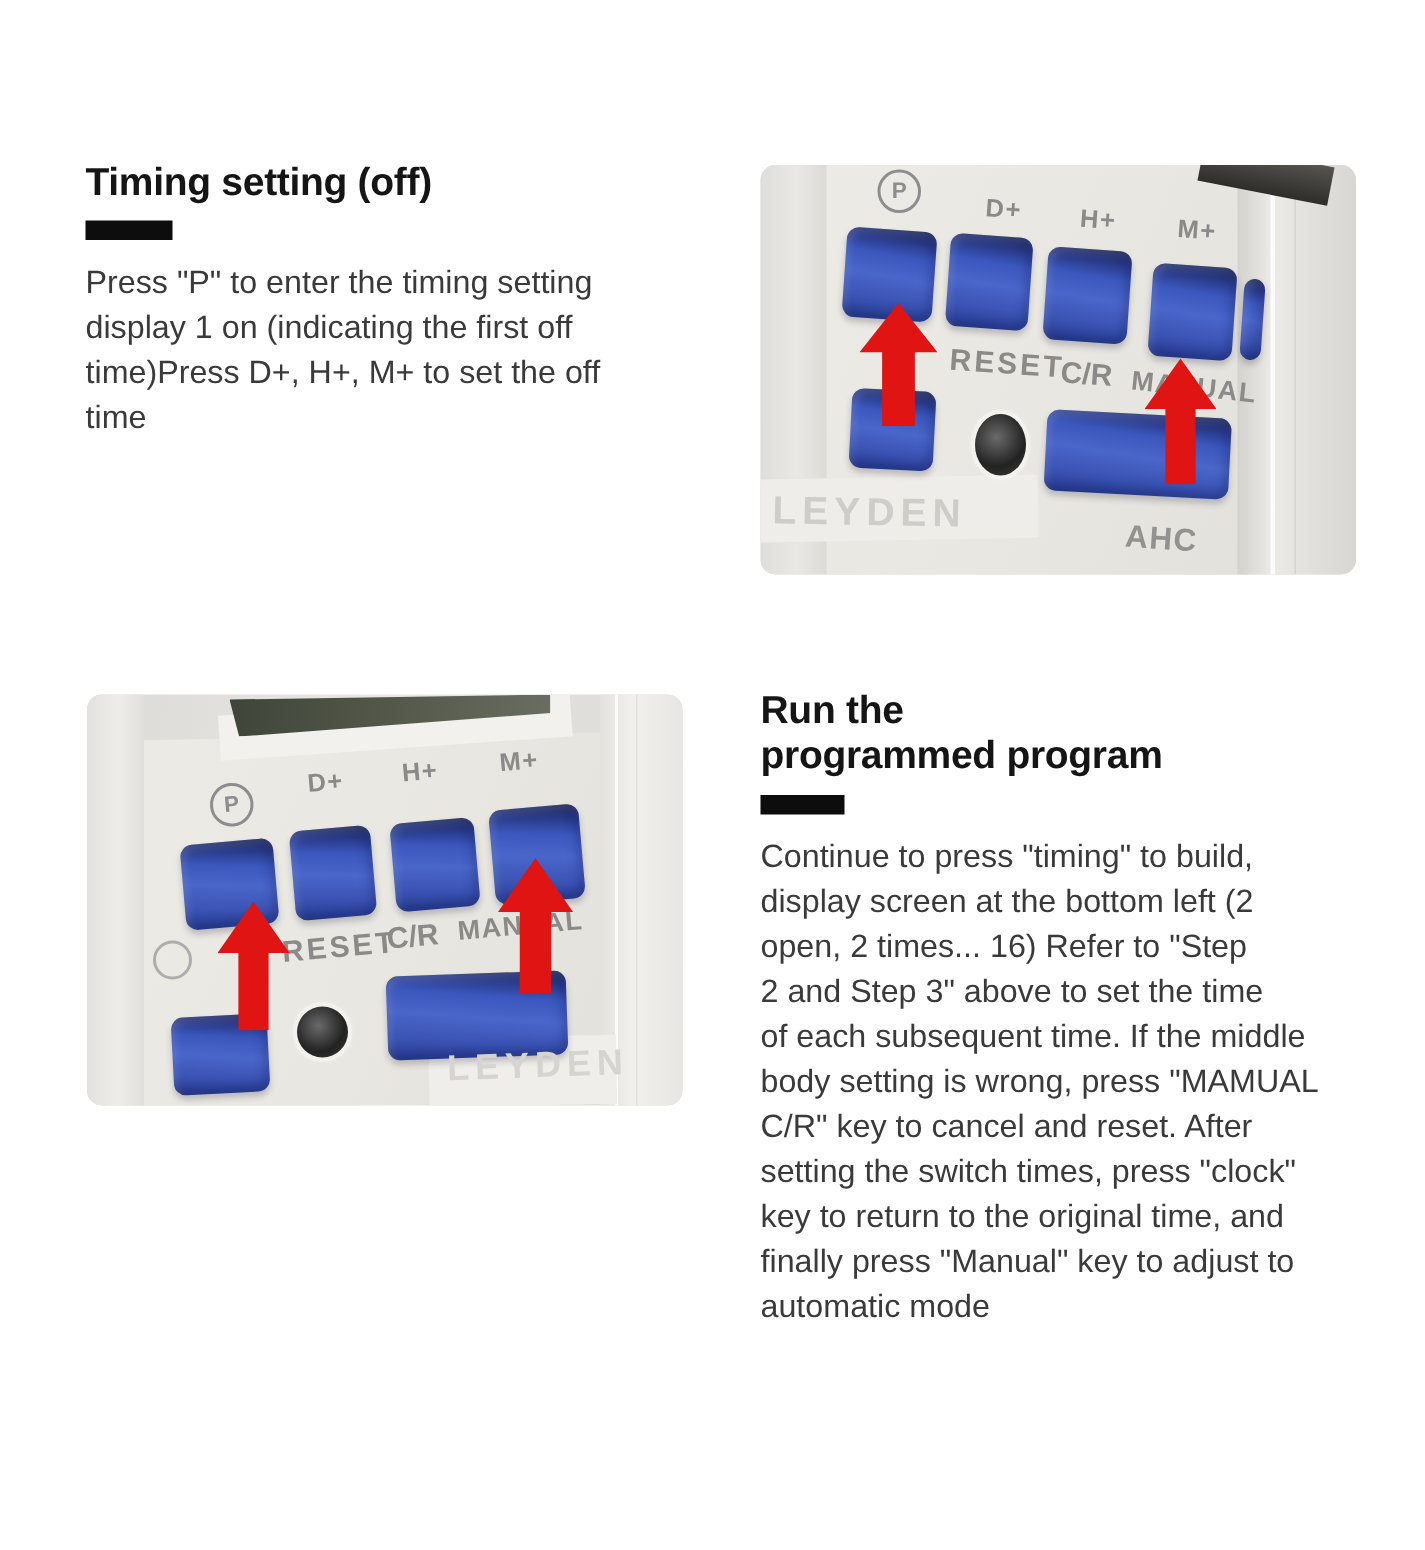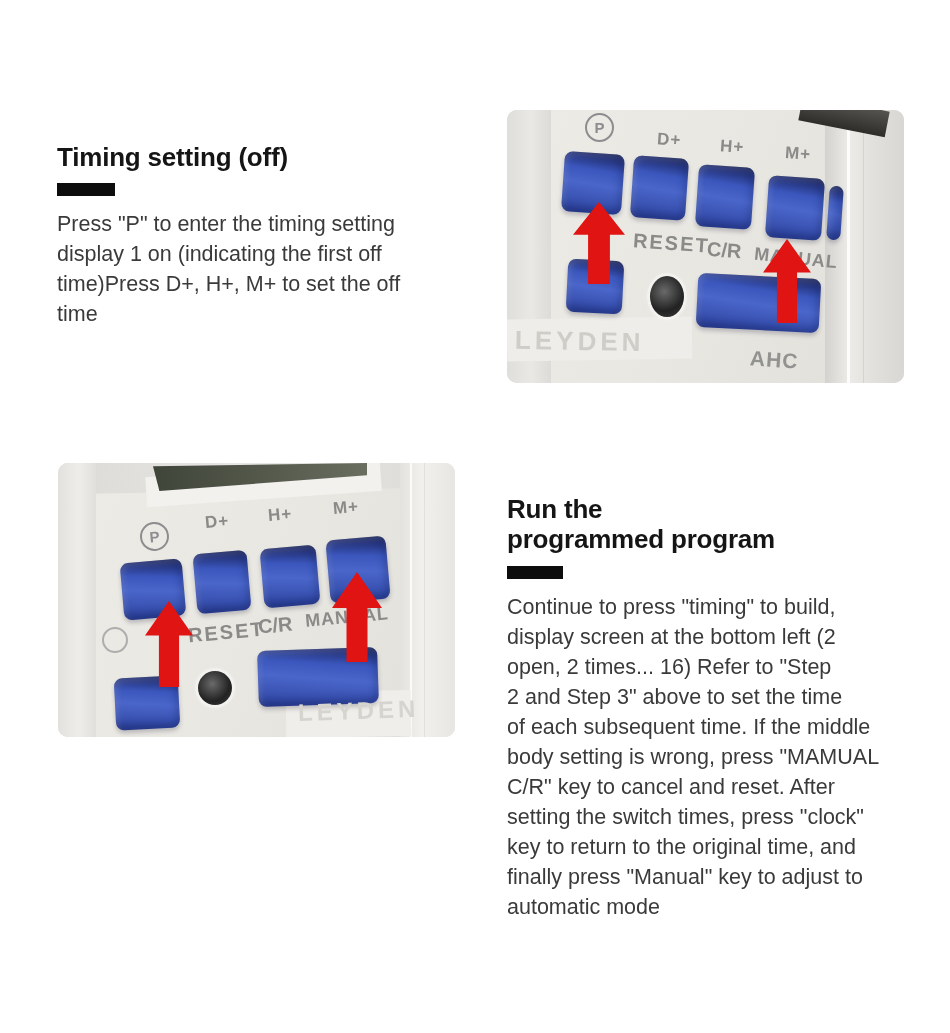--- a/index.html
+++ b/index.html
@@ -1,18 +1,18 @@
 <!DOCTYPE html>
 <html><head>
 <meta charset="utf-8">
 <style>
   html,body{margin:0;padding:0;background:#ffffff;}
   #canvas{position:relative;width:950px;height:1033px;background:#ffffff;overflow:hidden;
           font-family:"Liberation Sans",sans-serif;}
-  .tsec{position:absolute;margin-top:36px;}
+  .tsec{position:absolute;}
   .heading{font-size:26px;font-weight:700;color:#151515;line-height:30px;margin:0;
            white-space:pre-line;letter-spacing:-0.2px;}
   .bar{width:58px;height:13px;background:#0d0d0d;margin-top:11px;}
   .bodytext{margin-top:13px;font-size:21.5px;line-height:30px;color:#3a3a3a;white-space:pre-line;}
 
   .photo{position:absolute;border-radius:10px;overflow:hidden;
          background:linear-gradient(100deg,#dadad7 0%,#e9e7e3 45%,#d8d7d4 100%);}
   .face{position:absolute;background:linear-gradient(115deg,#edebe6 0%,#e9e7e2 55%,#e3e1dc 100%);z-index:1;}
   .strip{position:absolute;z-index:2;}
   .key{position:absolute;z-index:3;border-radius:8px;

